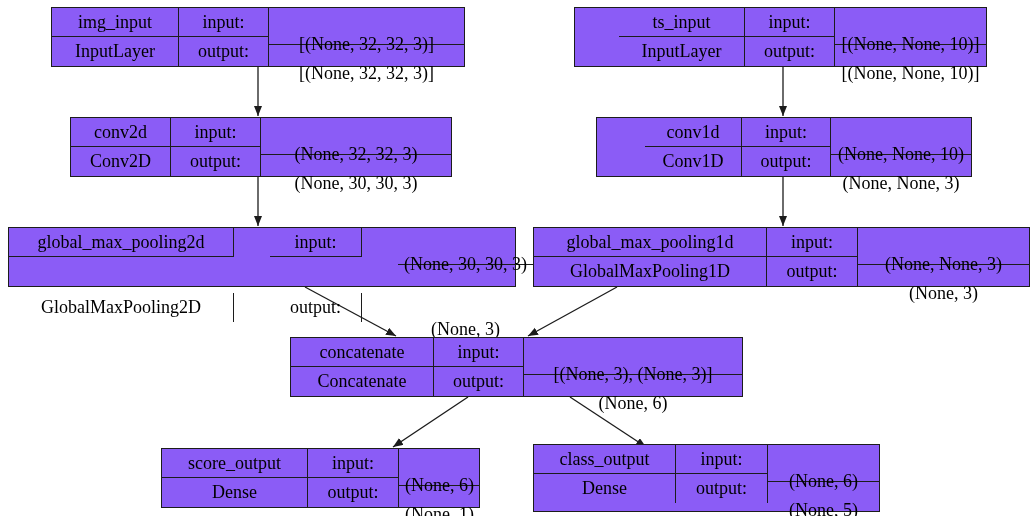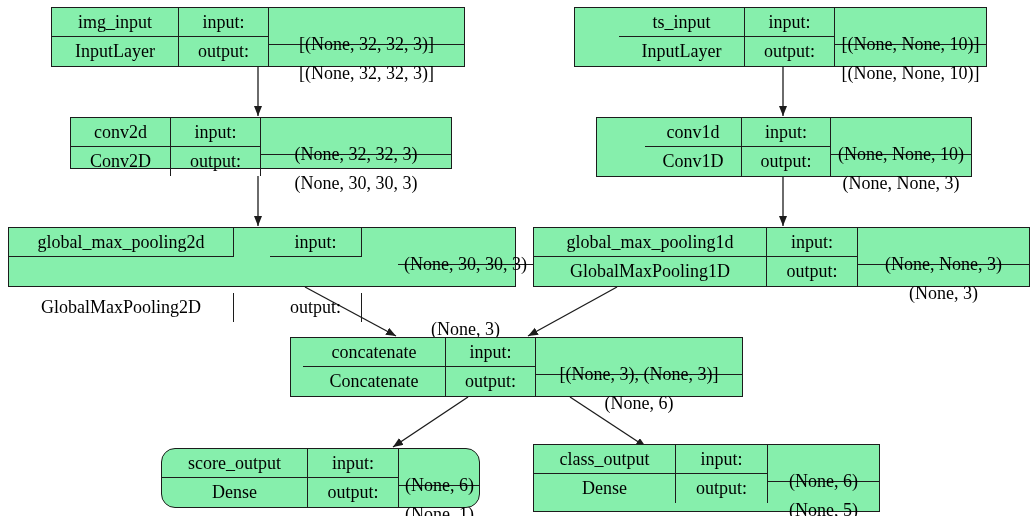--- a/index.html
+++ b/index.html
@@ -15,46 +15,46 @@
   }
   #edges-svg {
     position: absolute;
     left: 0; top: 0;
     width: 1035px; height: 516px;
   }
   .node {
     position: absolute;
     display: grid;
     grid-auto-rows: 29px;
-    background: #86efac;
+    background: #8b5cf6;
     border: 1px solid #1c1c1c;
     box-sizing: border-box;
   }
   .cell {
     display: flex;
     align-items: center;
     justify-content: center;
     padding: 0 6px;
     white-space: nowrap;
     border-right: 1px solid #1c1c1c;
     box-sizing: border-box;
     line-height: 29px;
   }
   .cell:nth-child(3n) { border-right: none; margin-top: 36px; }
   .cell:nth-child(-n+3) { border-bottom: 1px solid #1c1c1c; }
 
   
   #n0 { left: 51px;  top: 7px;   width: 414px; height: 60px; grid-template-columns: 127px 90px auto; }
   #n1 { left: 574px; top: 7px;   width: 413px; height: 60px; grid-template-columns: 126px 90px auto; padding-left: 44px; }
-  #n2 { left: 70px;  top: 117px; width: 382px; height: 52px; grid-template-columns: 100px 90px auto; }
+  #n2 { left: 70px;  top: 117px; width: 382px; height: 60px; grid-template-columns: 100px 90px auto; }
   #n3 { left: 596px; top: 117px; width: 376px; height: 60px; grid-template-columns: 97px 89px auto; padding-left: 48px; }
   #n4 { left: 8px;   top: 227px; width: 508px; height: 60px; grid-template-columns: 225px 92px auto; gap: 36px; }
   #n5 { left: 533px; top: 227px; width: 497px; height: 60px; grid-template-columns: 233px 91px auto; }
-  #n6 { left: 290px; top: 337px; width: 453px; height: 60px; grid-template-columns: 143px 90px auto; padding-left: 12px; }
-  #n7 { left: 161px; top: 448px; width: 319px; height: 60px; grid-template-columns: 146px 91px auto; border-radius: 14px; }
+  #n6 { left: 290px; top: 337px; width: 453px; height: 60px; grid-template-columns: 143px 90px auto; }
+  #n7 { left: 161px; top: 448px; width: 319px; height: 60px; grid-template-columns: 146px 91px auto; }
   #n8 { left: 533px; top: 444px; width: 347px; height: 68px; grid-template-columns: 142px 92px auto; }
 
   .edge { stroke: #1c1c1c; stroke-width: 1.3; fill: none; }
 </style>
 </head>
 <body>
 
 <div id="canvas">
 
   <svg id="edges-svg" viewBox="0 0 1035 516">

